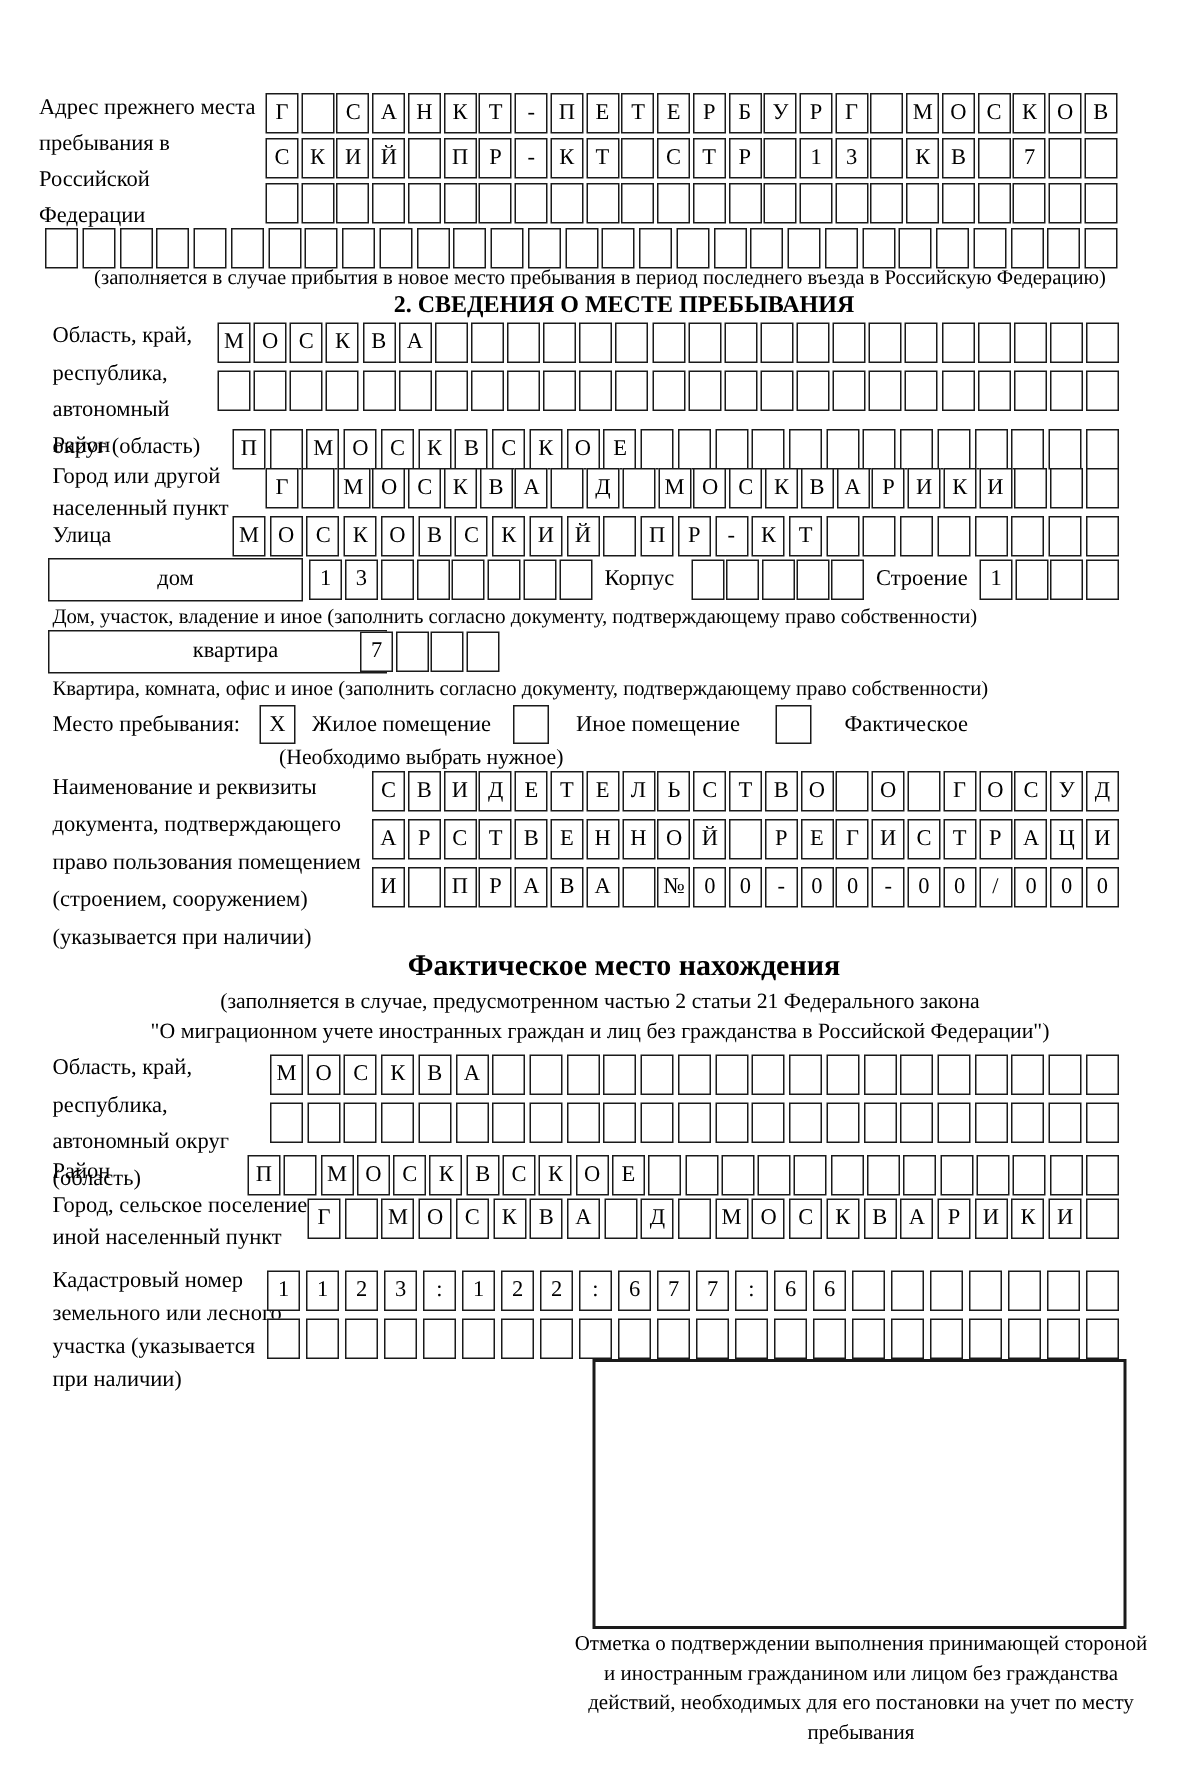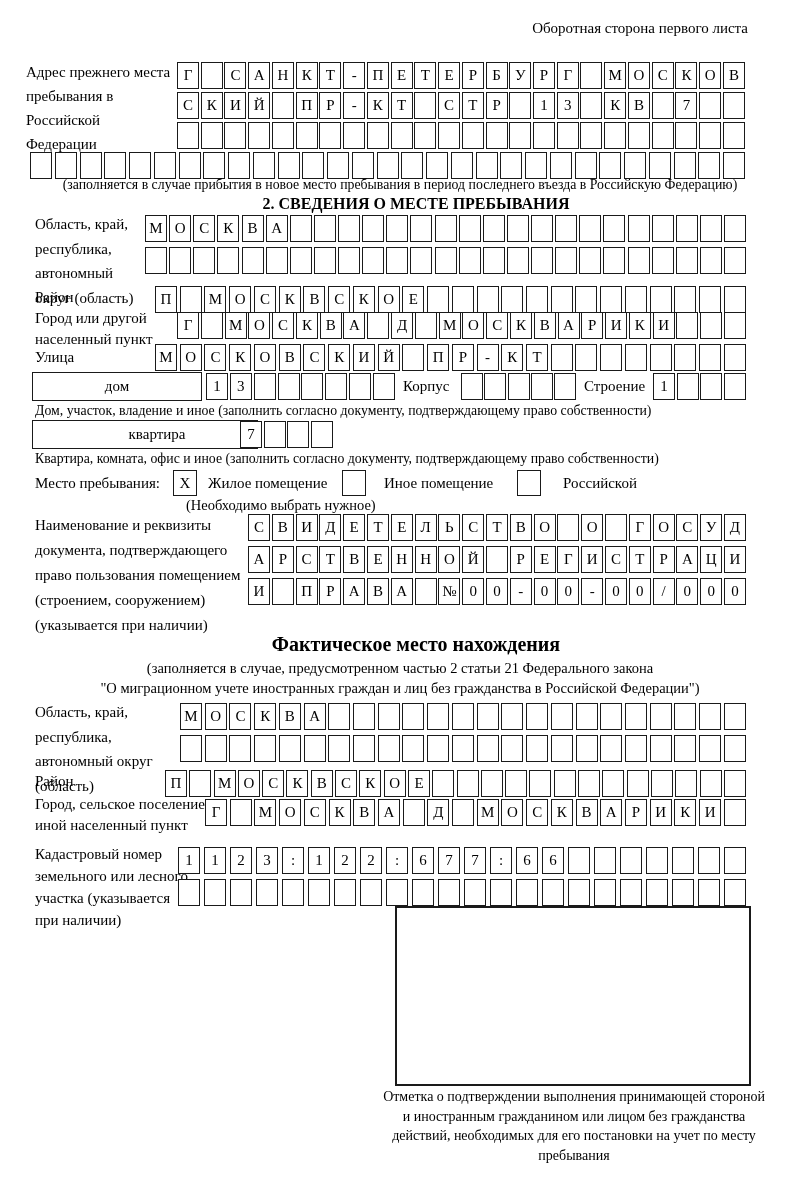--- a/index.html
+++ b/index.html
@@ -29,21 +29,20 @@
   }
   .bigbox{border:2px solid #1a1a1a;background:#fff;}
   .stamp-note{font-size:14px;line-height:19.5px;text-align:center;}
   .sm{font-size:14.5px;}
 </style>
 </head>
 <body>
 
 <div class="sheet">
 
-  <div class="abs lbl" style="top:16px;right:52px;">Оборотная сторона первого листа</div>
 
   <div class="abs lbl" style="left:26px;top:60px;width:148px;">Адрес прежнего места пребывания в Российской Федерации</div>
   <div class="abs cellrow" style="left:177px;top:62px;width:568px;">
       <span class="cell">Г</span>
       <span class="cell"></span>
       <span class="cell">С</span>
       <span class="cell">А</span>
       <span class="cell">Н</span>
       <span class="cell">К</span>
       <span class="cell">Т</span>
@@ -328,21 +327,21 @@
       <span class="cell"></span>
     </div>
   <div class="abs note" style="left:35px;top:451px;">Квартира, комната, офис и иное (заполнить согласно документу, подтверждающему право собственности)</div>
 
   <div class="abs lbl" style="left:35px;top:471px;">Место пребывания:</div>
   <div class="abs checkbox" style="left:173px;top:470px;">X</div>
   <div class="abs lbl" style="left:208px;top:471px;">Жилое помещение</div>
   <div class="abs checkbox" style="left:342px;top:470px;"></div>
   <div class="abs lbl" style="left:384px;top:471px;">Иное помещение</div>
   <div class="abs checkbox" style="left:517px;top:470px;"></div>
-  <div class="abs lbl" style="left:563px;top:471px;">Российской</div>
+  <div class="abs lbl" style="left:563px;top:471px;">Фактическое</div>
   <div class="abs sm" style="left:186px;top:497px;">(Необходимо выбрать нужное)</div>
 
   <div class="abs lbl" style="left:35px;top:513px;width:208px;line-height:25px;">Наименование и реквизиты документа, подтверждающего право пользования помещением (строением, сооружением) (указывается при наличии)</div>
   <div class="abs cellrow" style="left:248px;top:514px;width:498px;">
       <span class="cell">С</span>
       <span class="cell">В</span>
       <span class="cell">И</span>
       <span class="cell">Д</span>
       <span class="cell">Е</span>
       <span class="cell">Т</span>

